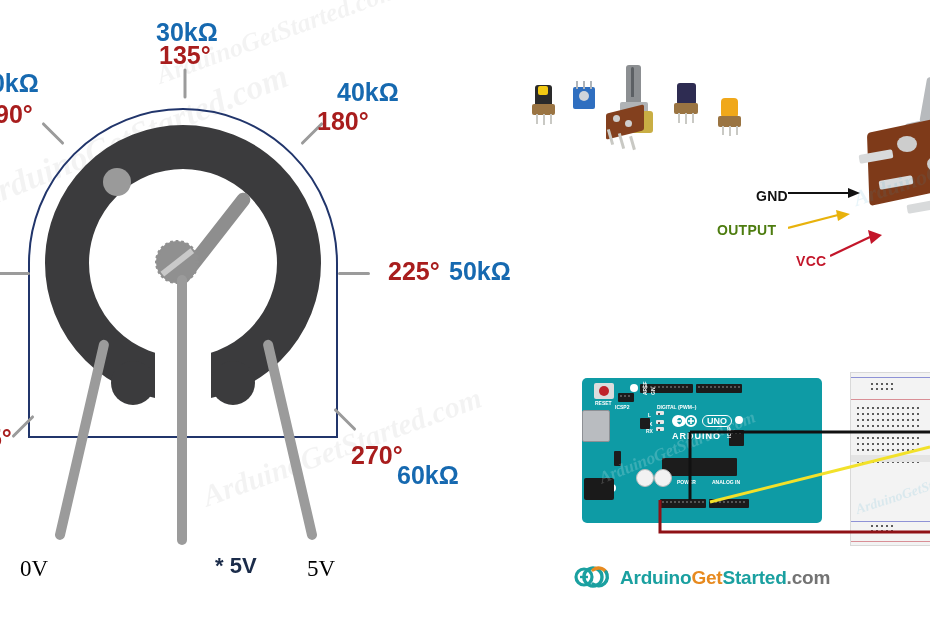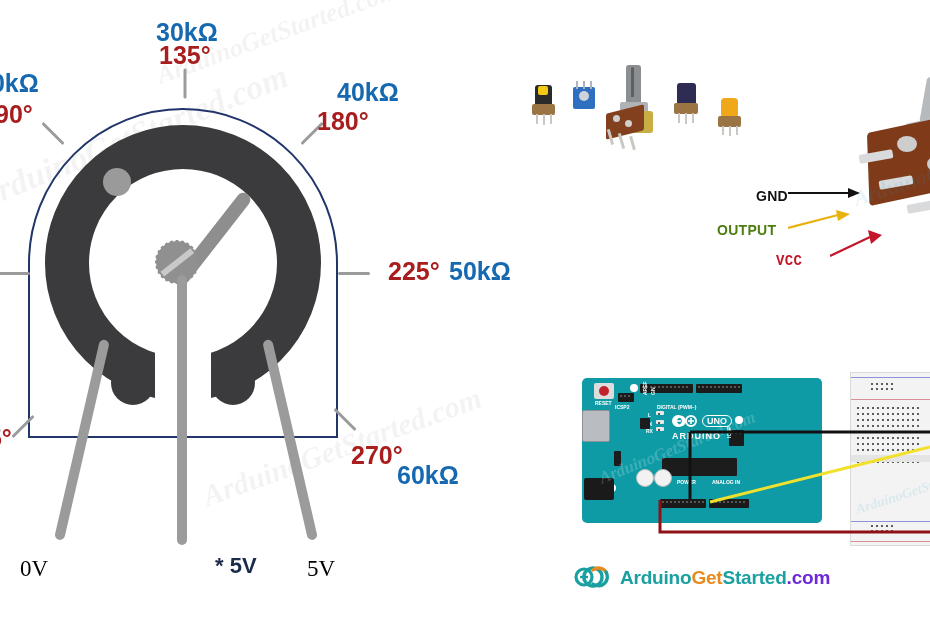--- a/index.html
+++ b/index.html
@@ -166,21 +166,21 @@
   .bb-rail{position:absolute;height:1px;width:100%;}
   .bb-dots{position:absolute;display:grid;gap:3px;}
   .bb-dot{width:2px;height:2px;background:#2a2a2a;border-radius:50%;}
 
   
   #logo{position:absolute;left:570px;top:562px;height:36px;}
   #logo .mark{position:absolute;left:0;top:0;width:44px;height:30px;}
   #logo .txt{position:absolute;left:50px;top:5px;font-size:19px;font-weight:bold;letter-spacing:-.2px;white-space:nowrap;}
   .t-teal{color:#1aa0a0;}
   .t-orange{color:#e78a1f;}
-  .t-dark{color:#6d28d9;}
+  .t-dark{color:#737373;}
 </style>
 </head>
 <body>
 
 <div id="root">
 
   <div id="left-panel">
 
     <div class="wm" style="left:-35px;top:118px;font-size:34px;transform:rotate(-22deg);">ArduinoGetStarted.com</div>
     <div class="wm" style="left:150px;top:18px;font-size:26px;transform:rotate(-20deg);">ArduinoGetStarted.com</div>
@@ -336,21 +336,21 @@
       <line x1="0" y1="7" x2="60" y2="7" stroke="#111" stroke-width="2.2"></line>
       <polygon points="60,2 72,7 60,12" fill="#111"></polygon>
     </svg>
 
     <div class="callout-label c-out" style="left:197px;top:167px;">OUTPUT</div>
     <svg style="position:absolute;left:268px;top:155px;" width="62" height="22">
       <line x1="0" y1="18" x2="50" y2="5" stroke="#e8b20c" stroke-width="2.2"></line>
       <polygon points="48,0 62,4 50,11" fill="#e8b20c"></polygon>
     </svg>
 
-    <div class="callout-label c-vcc" style="left:256px;top:198px;font-family:Liberation Mono, monospace;">VCC</div>
+    <div class="callout-label c-vcc" style="left:276px;top:198px;">VCC</div>
     <svg style="position:absolute;left:310px;top:175px;" width="52" height="30">
       <line x1="0" y1="26" x2="40" y2="7" stroke="#c3162a" stroke-width="2.2"></line>
       <polygon points="38,0 52,5 41,14" fill="#c3162a"></polygon>
     </svg>
   </div>
 
   <div id="board-panel">
 
     <div class="breadboard">
       <div class="bb-rail" style="top:4px;background:#8e92d6;"></div>

